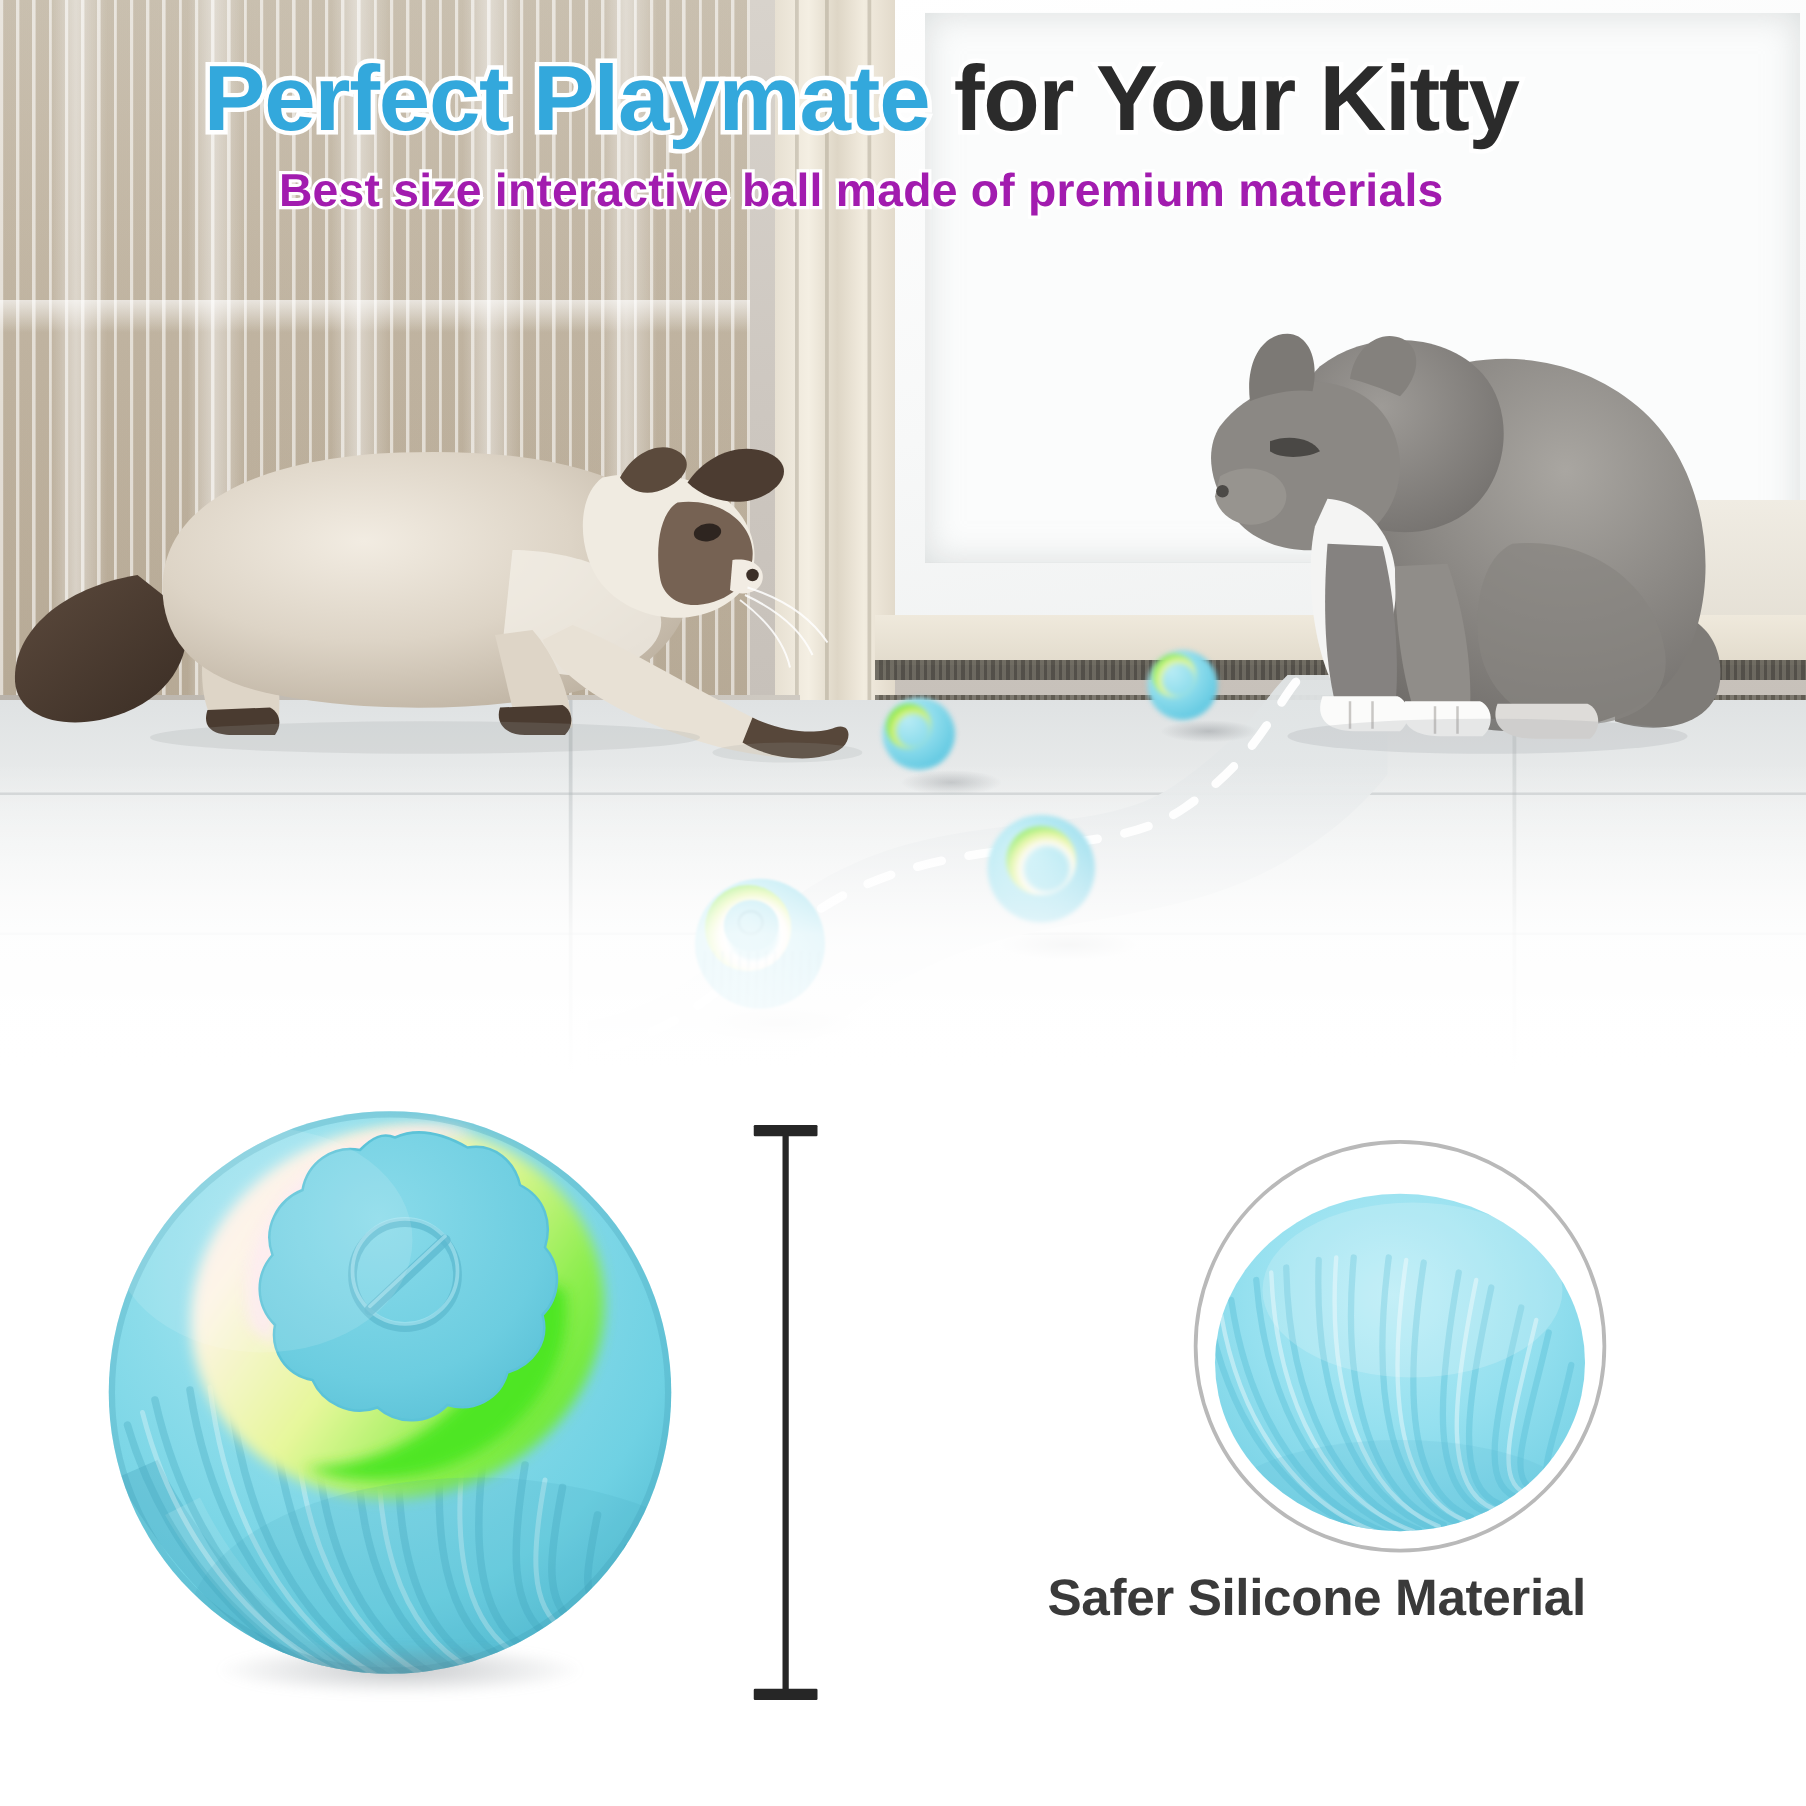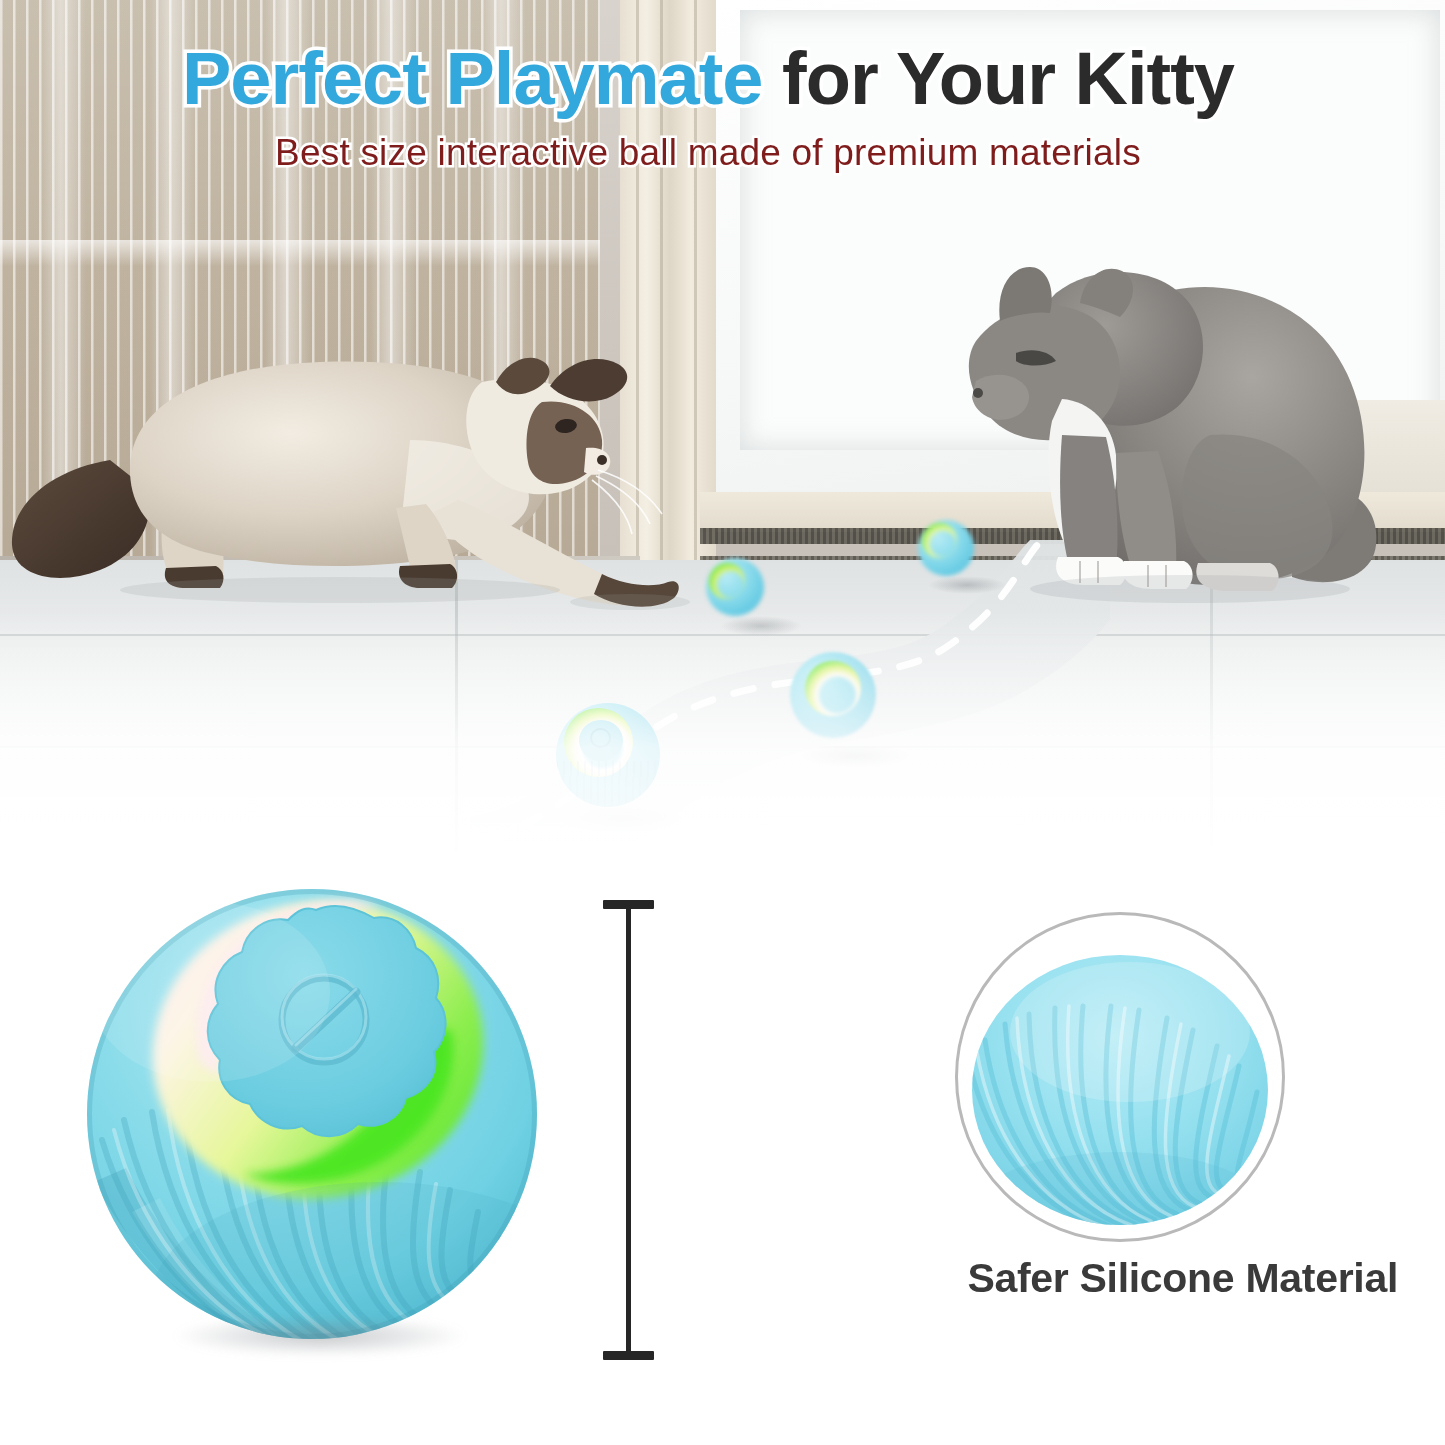--- a/index.html
+++ b/index.html
@@ -107,37 +107,37 @@
 
   
   .ball-photo { position:absolute; border-radius:50%; }
   .bp-core { position:absolute; inset:0; border-radius:50%;
     background:radial-gradient(circle at 34% 30%, #b8ecf5 0%, #8ddcec 40%, #63c9e2 76%, #4bb7d4 100%); }
   .bp-glow { position:absolute; border-radius:50%; }
   .bp-shadow { position:absolute; border-radius:50%;
     background:radial-gradient(ellipse at center, rgba(120,125,130,.38), rgba(255,255,255,0) 70%); }
 
   
-  .title-wrap { position:absolute; left:0; top:42px; width:1378px; text-align:center; z-index:40;margin-left:19px; }
+  .title-wrap { position:absolute; left:0; top:42px; width:1378px; text-align:center; z-index:40; }
   .headline {
     font-size:74px; font-weight:bold; line-height:1.0;
     letter-spacing:-1px; white-space:nowrap;
   }
   .hl-blue {
     color:#33A8DC;
     -webkit-text-stroke:7px #ffffff; paint-order:stroke fill;
     text-shadow:0 0 3px rgba(255,255,255,.9);
   }
   .hl-dark {
     color:#2B2B2B;
     -webkit-text-stroke:7px #ffffff; paint-order:stroke fill;
     text-shadow:0 0 3px rgba(255,255,255,.9);
   }
   .subline {
-    margin-top:16px; font-size:37px; font-weight:400; color:#7f1d1d;
+    margin-top:16px; font-size:37px; font-weight:700; color:#a21caf;
     -webkit-text-stroke:5px #ffffff; paint-order:stroke fill;
     white-space:nowrap; letter-spacing:.2px;text-align:center;
   }
 
   
   .panel { position:absolute; left:0; top:860px; width:1445px; height:585px; background:#fff; z-index:30; }
 
   
   .hero-ball-wrap { position:absolute; left:80px; top:22px; width:470px; height:480px; }
   .hero-shadow {
@@ -162,21 +162,21 @@
 
   .dim-badge {
     position:absolute; left:643px; top:245px;
     background:#35A9DC; color:#fff; font-weight:bold;
     font-size:37px; line-height:1;
     padding:13px 27px 16px; border-radius:999px;
     letter-spacing:.5px; white-space:nowrap;
   }
 
   .caption {
-    position:absolute; left:838px; top:395px; width:560px; text-align:right;
+    position:absolute; left:838px; top:395px; width:560px; text-align:left;
     font-size:41px; font-weight:bold; color:#3A3A3A; letter-spacing:-.3px; white-space:nowrap;
   }
 </style>
 </head>
 <body>
 
 <div id="poster">
 
   <div class="scene">
 

